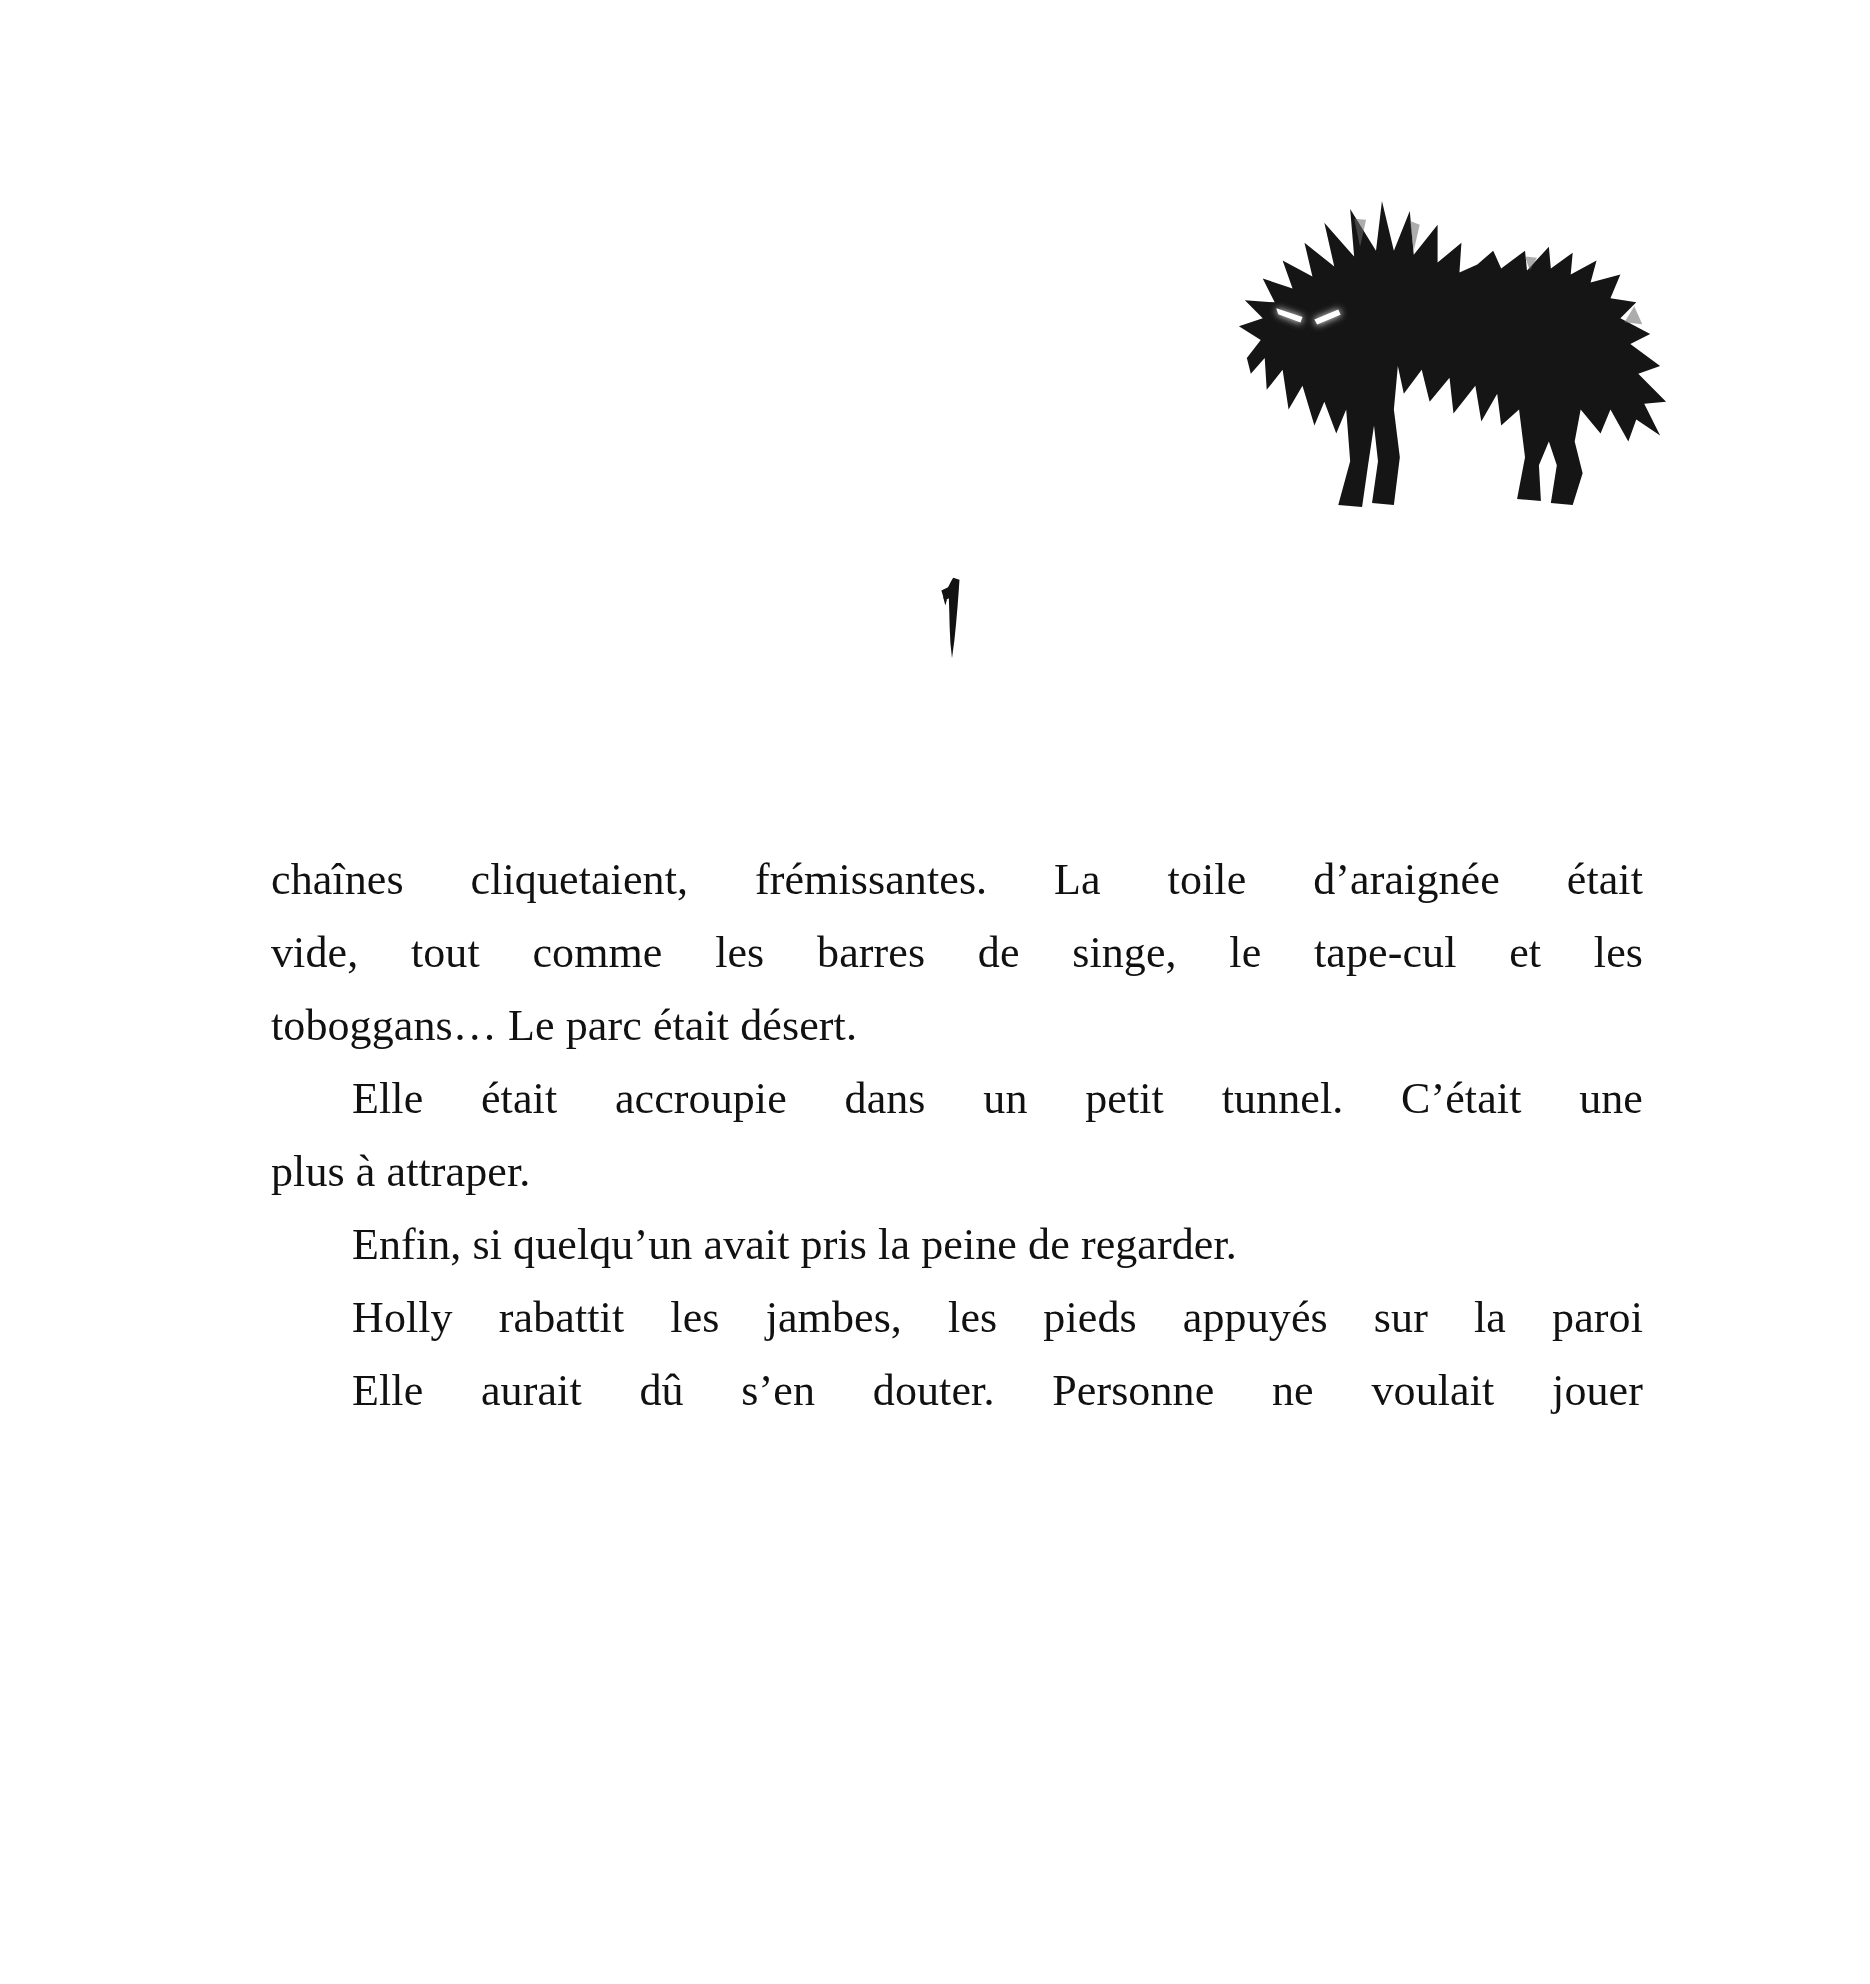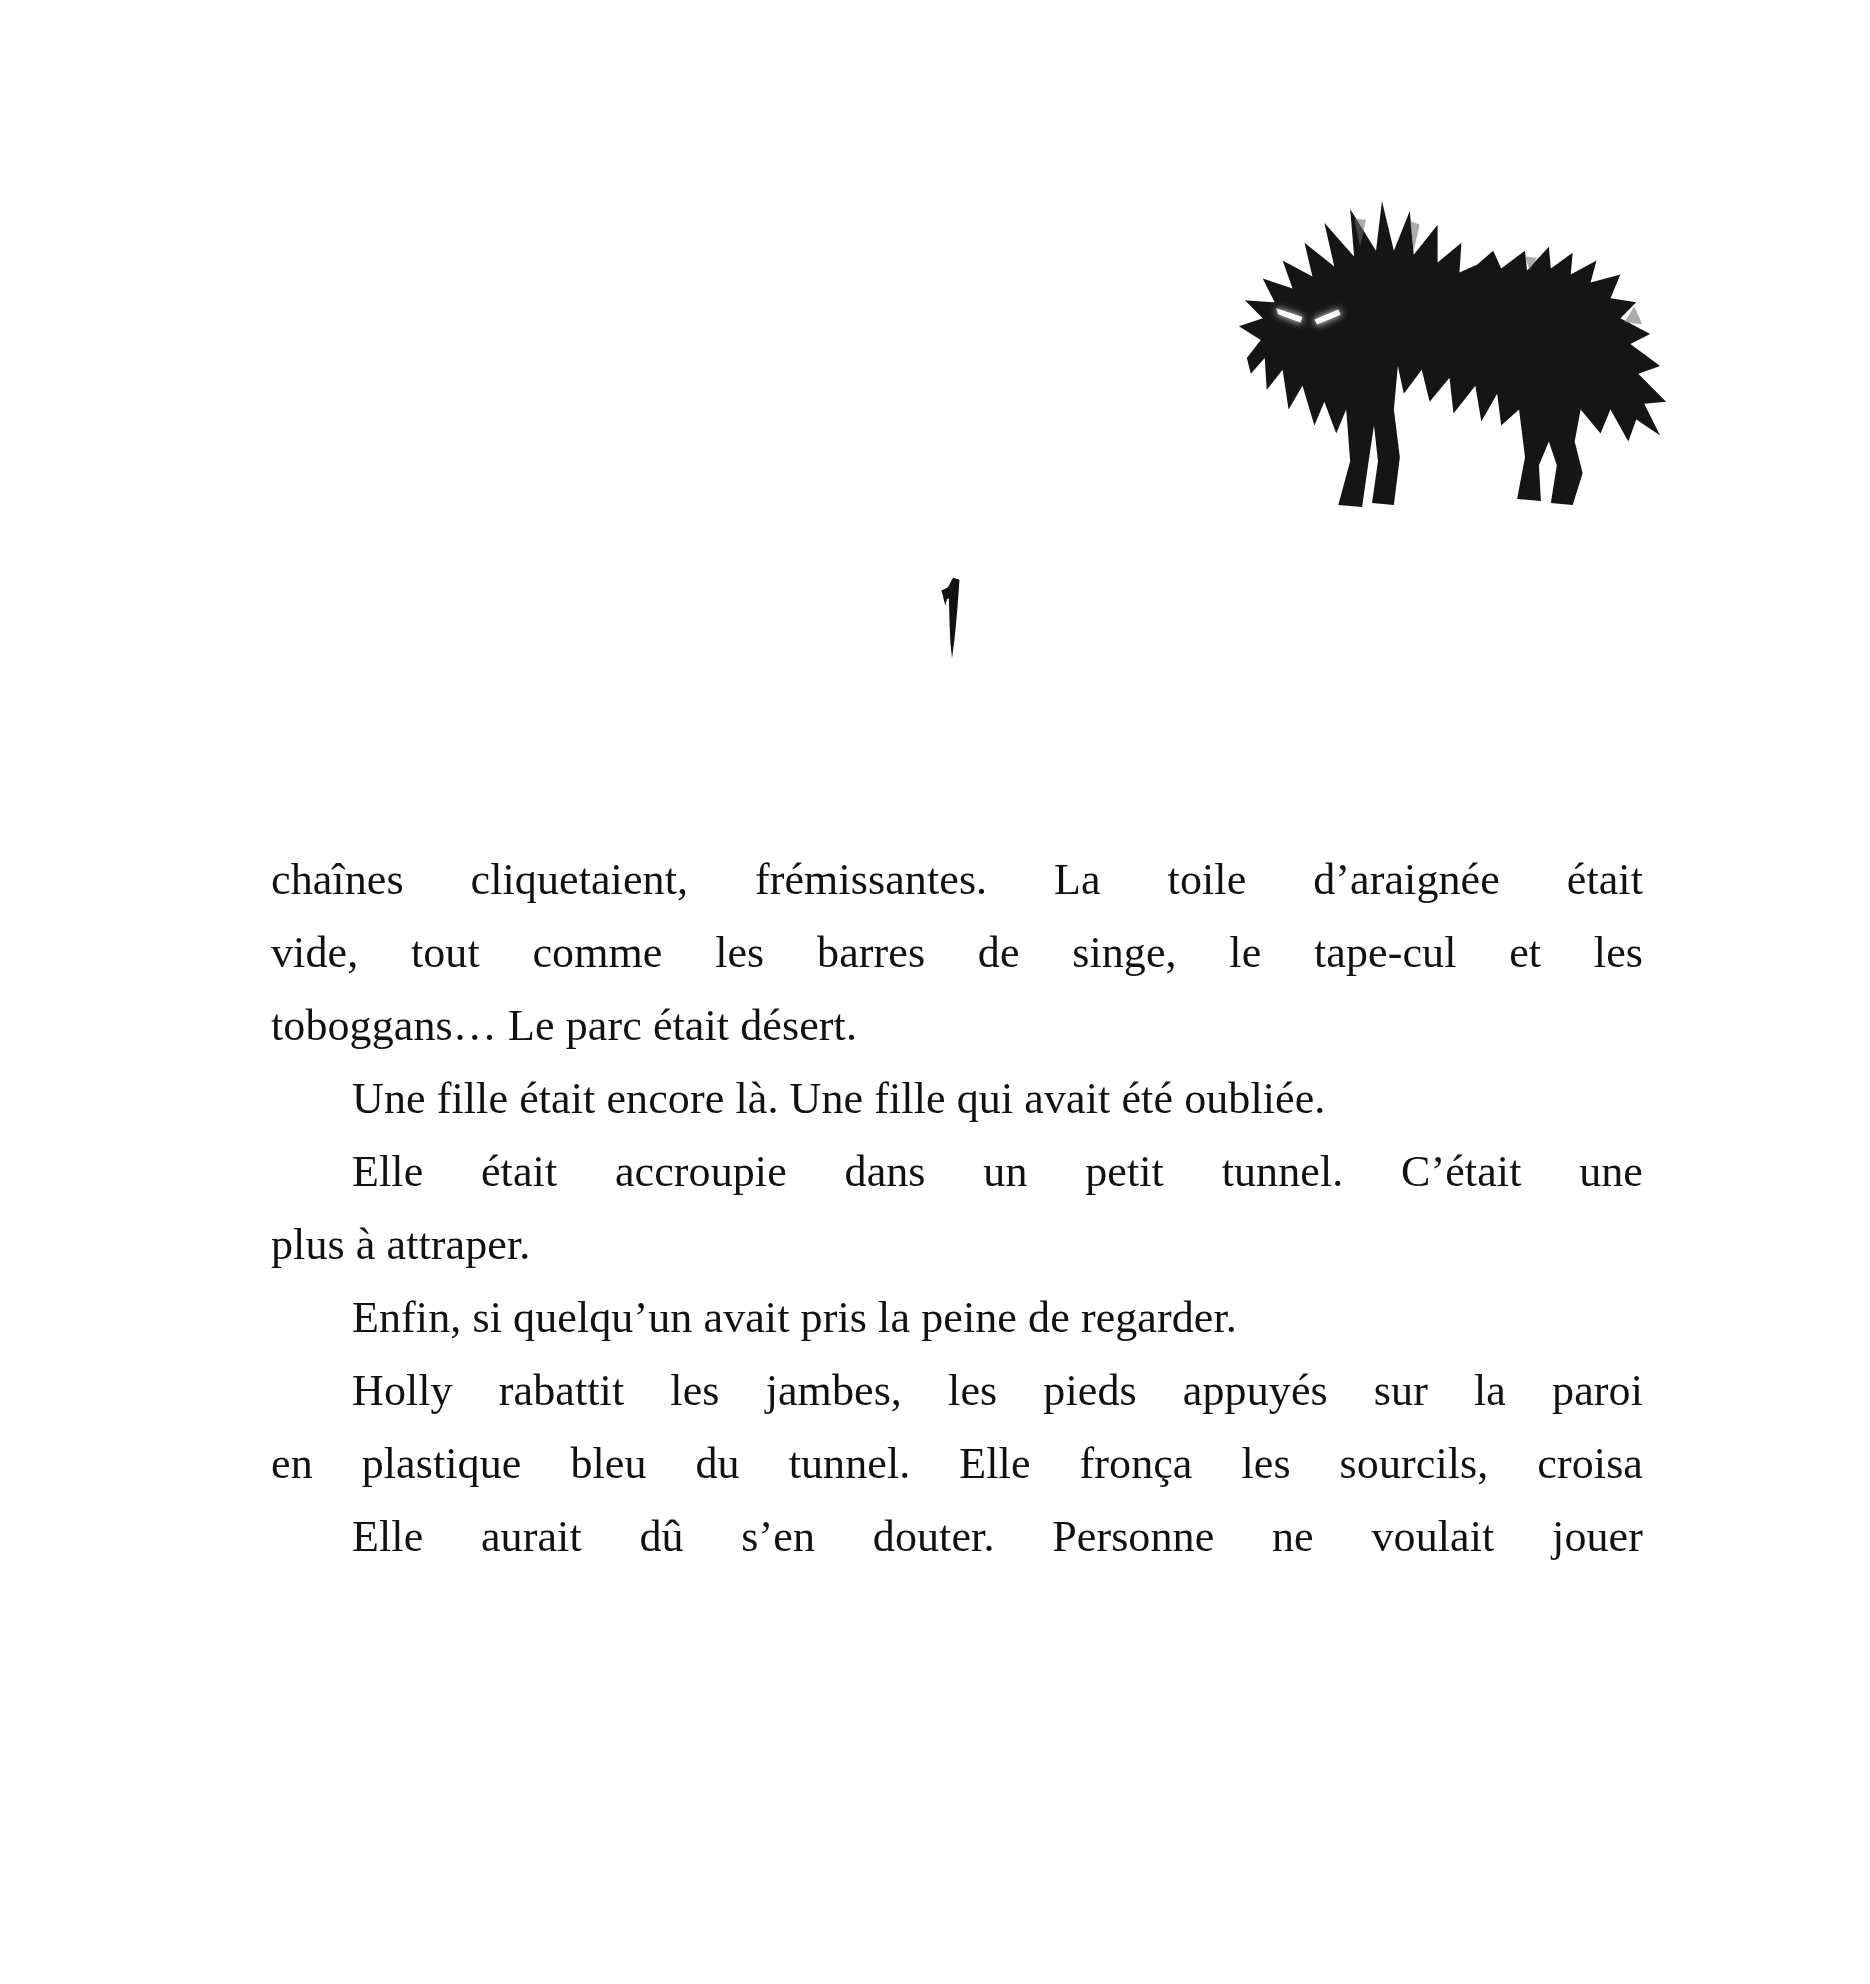--- a/index.html
+++ b/index.html
@@ -110,24 +110,22 @@
         M 36 4 L 52 9 L 50 38 L 47 78 L 43 124 L 39 163 L 33 208
         L 29 170 L 27 128 L 26 88 L 25 56 L 14 62 L 6 36 L 23 28 L 31 12 Z"></path>
       <path fill="#121212" d="M 10 50 L 16 74 L 20 60 Z"></path>
     </svg>
   </div>
 
   <div class="text-block">
     <div class="line"><span>chaînes cliquetaient, frémissantes. La toile d’araignée était</span></div>
     <div class="line"><span>vide, tout comme les barres de singe, le tape-cul et les</span></div>
     <div class="line left"><span>toboggans… Le parc était désert.</span></div>
-    <div class="line left indent"><span>Une fille était encore là. Une fille qui avait été oubliée.</span></div>
     <div class="line indent"><span>Elle était accroupie dans un petit tunnel. C’était une</span></div>
     <div class="line left"><span>plus à attraper.</span></div>
     <div class="line left indent"><span>Enfin, si quelqu’un avait pris la peine de regarder.</span></div>
     <div class="line indent"><span>Holly rabattit les jambes, les pieds appuyés sur la paroi</span></div>
-    <div class="line"><span>en plastique bleu du tunnel. Elle fronça les sourcils, croisa</span></div>
     <div class="line indent"><span>Elle aurait dû s’en douter. Personne ne voulait jouer</span></div>
 
   </div>
 
 </div>
 
 
 </body></html>

